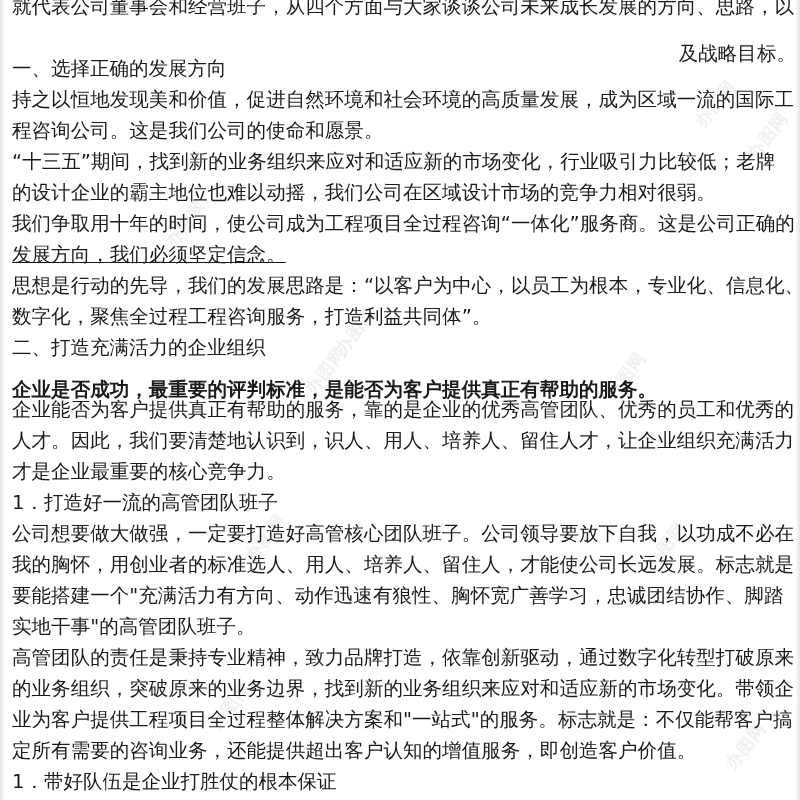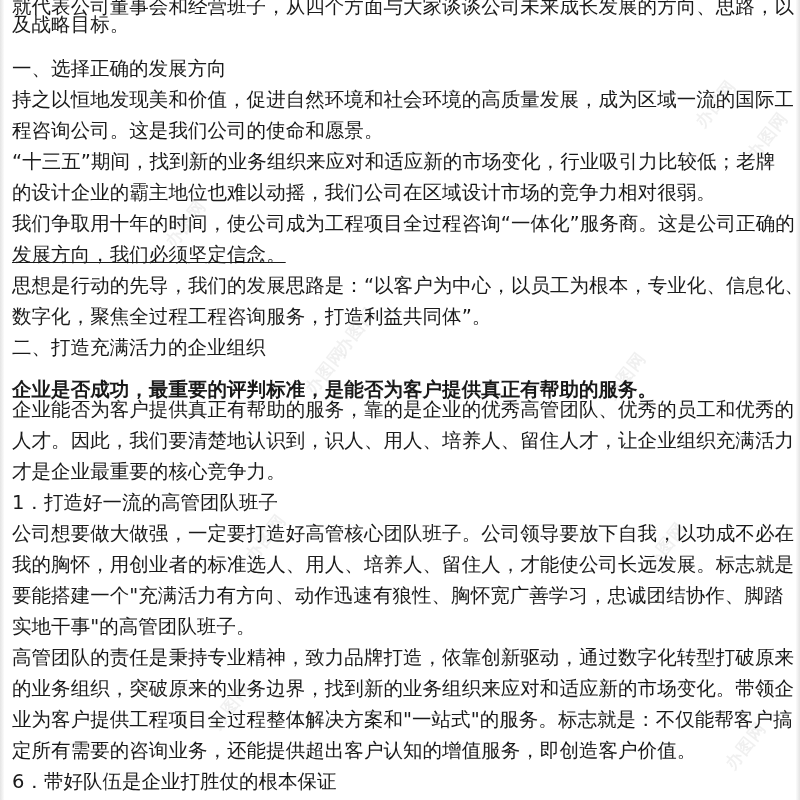--- a/index.html
+++ b/index.html
@@ -97,21 +97,21 @@
       <span class="wm" style="left: 240px; top: 552px; opacity: 0.055;">办图网</span>
       <span class="wm" style="left: 640px; top: 560px; opacity: 0.055;">办图网</span>
       <span class="wm" style="left: 205px; top: 720px; opacity: 0.055;">办图网</span>
       <span class="wm" style="left: 720px; top: 760px; opacity: 0.055;">办图网</span>
       <span class="wm" style="left: 160px; top: 238px; opacity: 0.055;">办图网</span>
       <span class="wm" style="left: 600px; top: 390px; opacity: 0.055;">办图网</span>
     </div>
 
   <div id="textlayer">
       <div class="line justify" style="top: -9px;">就代表公司董事会和经营班子，从四个方面与大家谈谈公司未来成长发展的方向、思路，以</div>
-      <div class="line justify" style="top: 9px;">及战略目标。</div>
+      <div class="line justify" style="top: 38px; text-align: right;">及战略目标。</div>
       <div class="line justify" style="top: 84px;">持之以恒地发现美和价值，促进自然环境和社会环境的高质量发展，成为区域一流的国际工</div>
       <div class="line heading" style="top: 53px;">一、选择正确的发展方向</div>
       <div class="line justify" style="top: 115px;">程咨询公司。这是我们公司的使命和愿景。</div>
       <div class="line justify" style="top: 146px;">“十三五”期间，找到新的业务组织来应对和适应新的市场变化，行业吸引力比较低；老牌</div>
       <div class="line justify" style="top: 177px;">的设计企业的霸主地位也难以动摇，我们公司在区域设计市场的竞争力相对很弱。</div>
       <div class="line justify" style="top: 208px;">我们争取用十年的时间，使公司成为工程项目全过程咨询“一体化”服务商。这是公司正确的</div>
       <div class="line justify" style="top: 239px; text-decoration: underline;">发展方向，我们必须坚定信念。</div>
       <div class="line justify" style="top: 270px;">思想是行动的先导，我们的发展思路是：“以客户为中心，以员工为根本，专业化、信息化、</div>
       <div class="line justify" style="top: 301px;">数字化，聚焦全过程工程咨询服务，打造利益共同体”。</div>
       <div class="line heading" style="top: 332px;">二、打造充满活力的企业组织</div>
@@ -121,17 +121,17 @@
       <div class="line justify" style="top: 456px;">才是企业最重要的核心竞争力。</div>
       <div class="line heading" style="top: 487px;">1．打造好一流的高管团队班子</div>
       <div class="line justify" style="top: 518px;">公司想要做大做强，一定要打造好高管核心团队班子。公司领导要放下自我，以功成不必在</div>
       <div class="line justify" style="top: 549px;">我的胸怀，用创业者的标准选人、用人、培养人、留住人，才能使公司长远发展。标志就是：</div>
       <div class="line justify" style="top: 580px;">要能搭建一个"充满活力有方向、动作迅速有狼性、胸怀宽广善学习，忠诚团结协作、脚踏</div>
       <div class="line justify" style="top: 611px;">实地干事"的高管团队班子。</div>
       <div class="line justify" style="top: 642px;">高管团队的责任是秉持专业精神，致力品牌打造，依靠创新驱动，通过数字化转型打破原来</div>
       <div class="line justify" style="top: 673px;">的业务组织，突破原来的业务边界，找到新的业务组织来应对和适应新的市场变化。带领企</div>
       <div class="line justify" style="top: 704px;">业为客户提供工程项目全过程整体解决方案和"一站式"的服务。标志就是：不仅能帮客户搞</div>
       <div class="line justify" style="top: 735px;">定所有需要的咨询业务，还能提供超出客户认知的增值服务，即创造客户价值。</div>
-      <div class="line heading" style="top: 766px;">6．带好队伍是企业打胜仗的根本保证</div>
+      <div class="line heading" style="top: 766px;">1．带好队伍是企业打胜仗的根本保证</div>
       <div class="line justify" style="top: 797px;">社会在进步，时代在发展。在当今社会里，一个企业的成功已不再是个人英雄式的单打独斗</div>
     </div>
 
 </div>
 
 </body></html>

